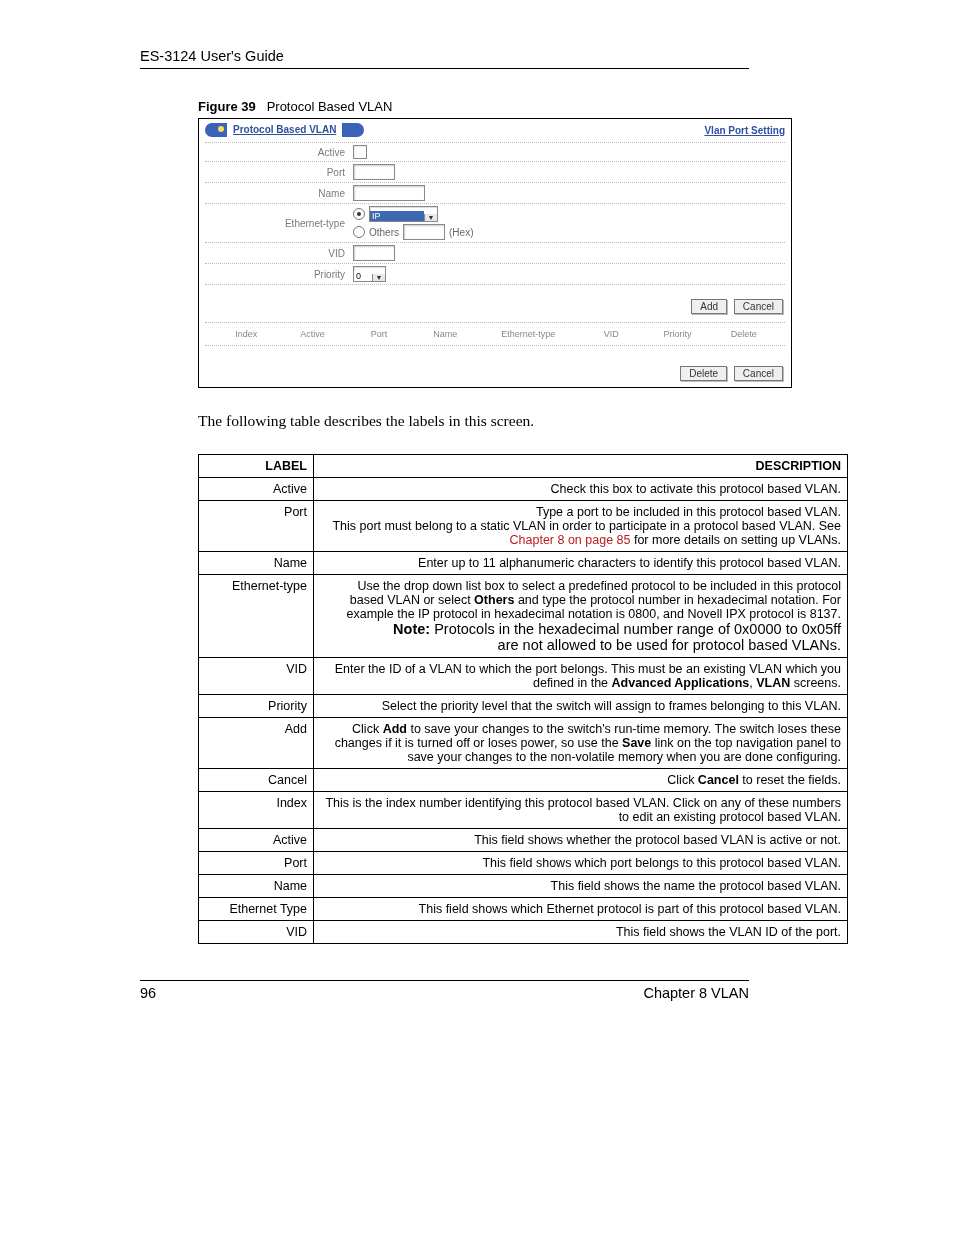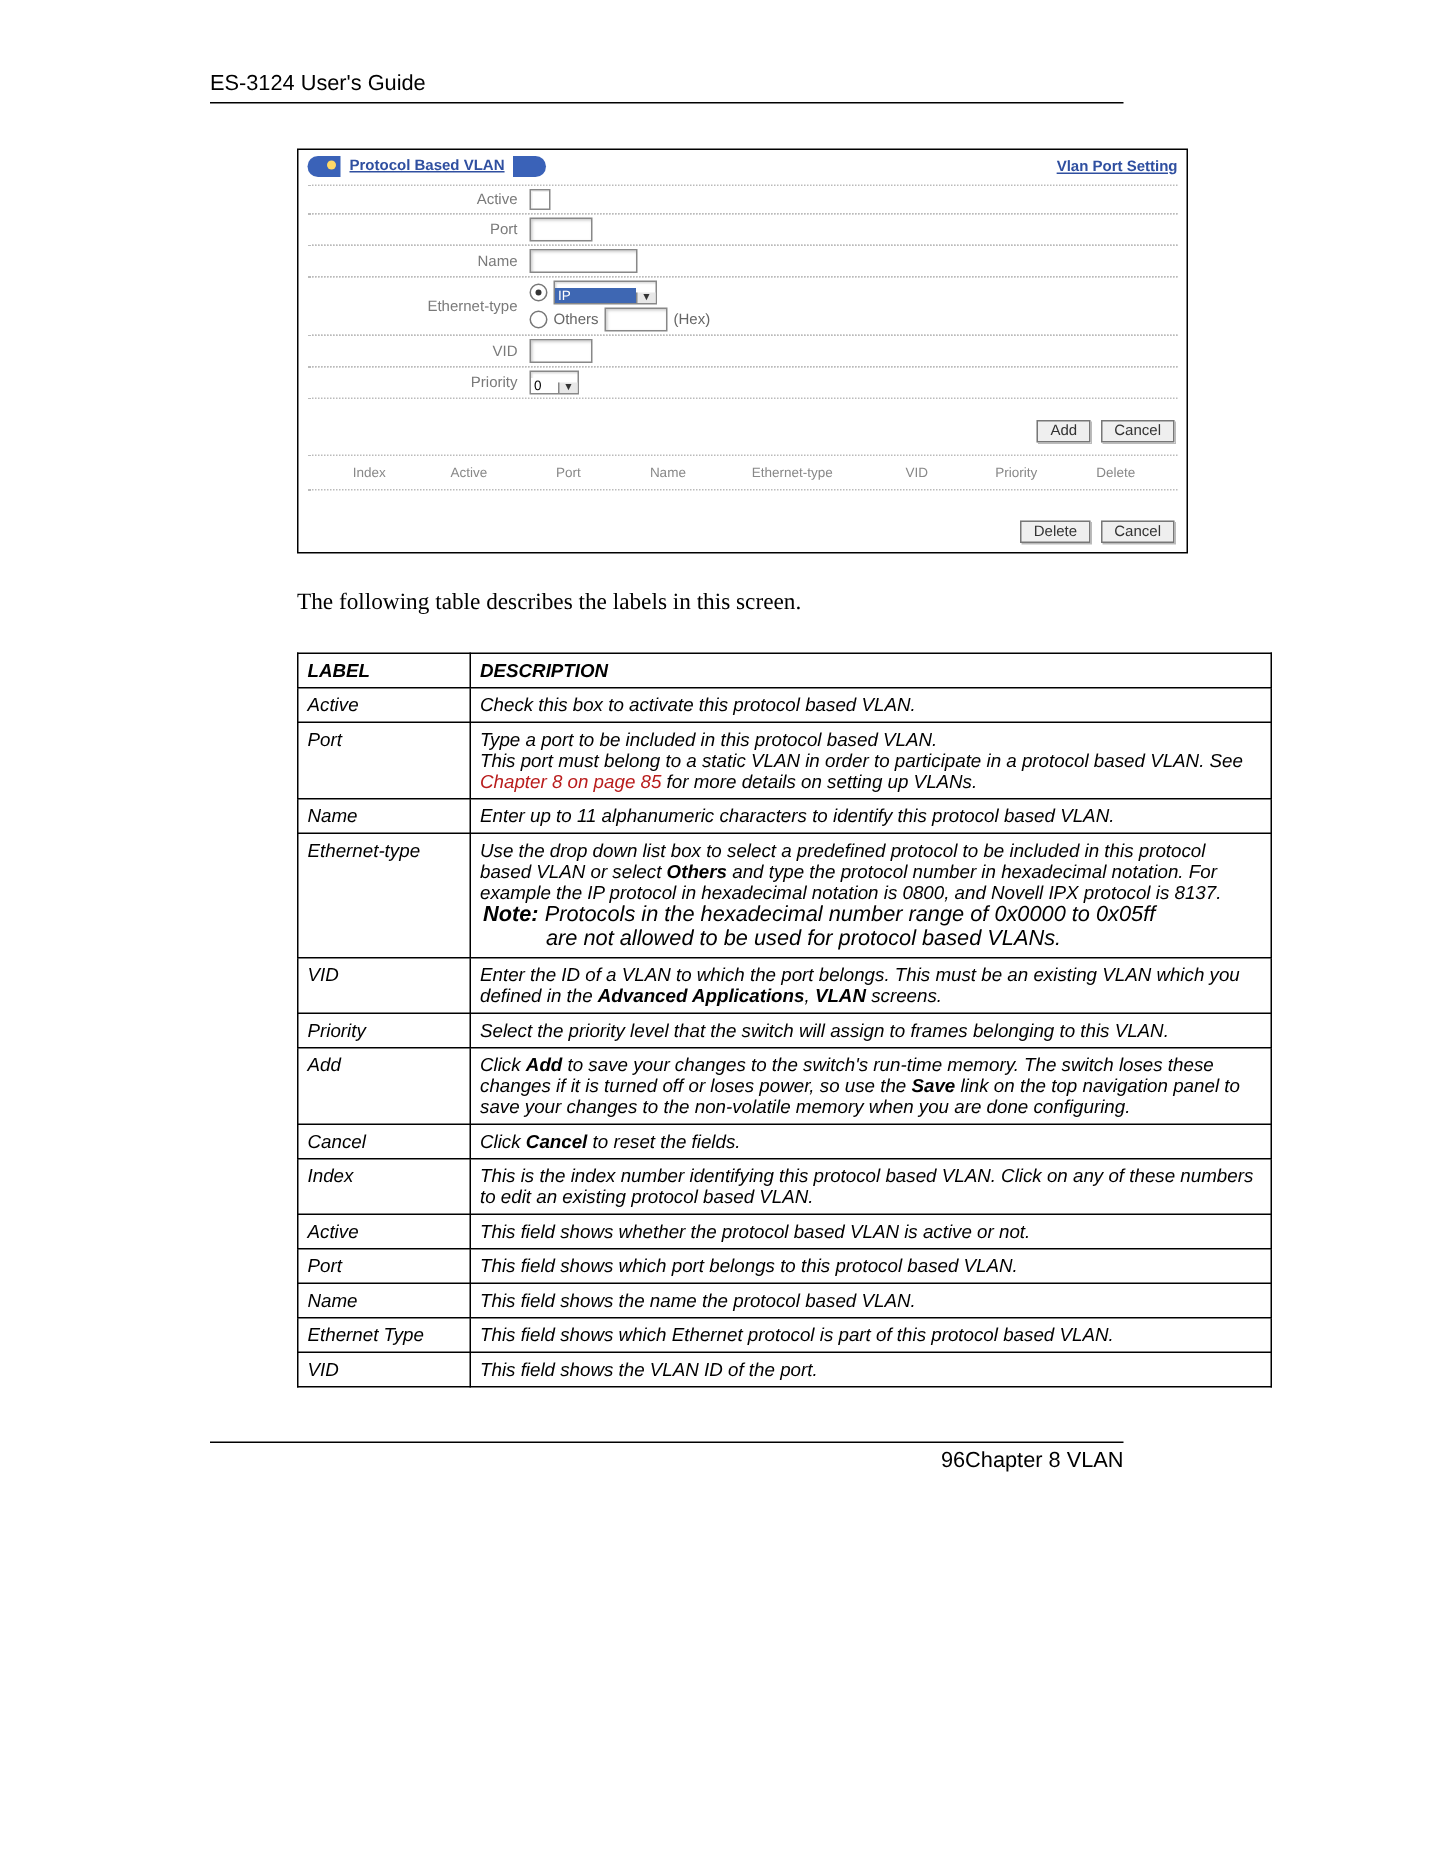--- a/index.html
+++ b/index.html
@@ -145,52 +145,55 @@
     border-collapse: collapse;
     margin-left:58px;
     width: 650px;
     border: 1.5px solid #000;
     font-size: 12.5px;
   }
   .main-table th, .main-table td {
     border: 1px solid #000;
     padding: 4px 6px;
     vertical-align: top;
-    text-align: left;
-    font-style: italic;
+    text-align: right;
   }
   .main-table th {
     background: #fff;
     font-weight: bold;
   }
   .col-label { width: 102px; }
   .link-text { color: #b91c1c; }
   .note-block {
     font-size: 14.5px;
     padding-left:2px;
   }
   .note-block .ind { display:block; padding-left:42px;}
 
   
   .footer-rule{
     border:none; border-top:1.5px solid #000;
     margin: 36px 0 4px 0;
   }
   .footer{
-    display:flex; justify-content:flex-end;
+    display:flex; justify-content:space-between;
     font-size:14.5px;
   }
 </style>
 </head>
 <body>
 
 <div class="page">
   <div class="header">ES-3124 User's Guide</div>
   <hr class="header-rule">
 
+  <div class="figure-caption">
+    <b>Figure 39</b>&nbsp;&nbsp;
+    <span>Protocol Based VLAN</span>
+  </div>
 
   <div class="figure-box">
     <div class="fig-top">
       <div class="fig-title">
         <span class="pill-left"></span>
         <span class="pill-mid">Protocol Based VLAN</span>
         <span class="pill-right"></span>
       </div>
       <span class="fig-link">Vlan Port Setting</span>
     </div>

